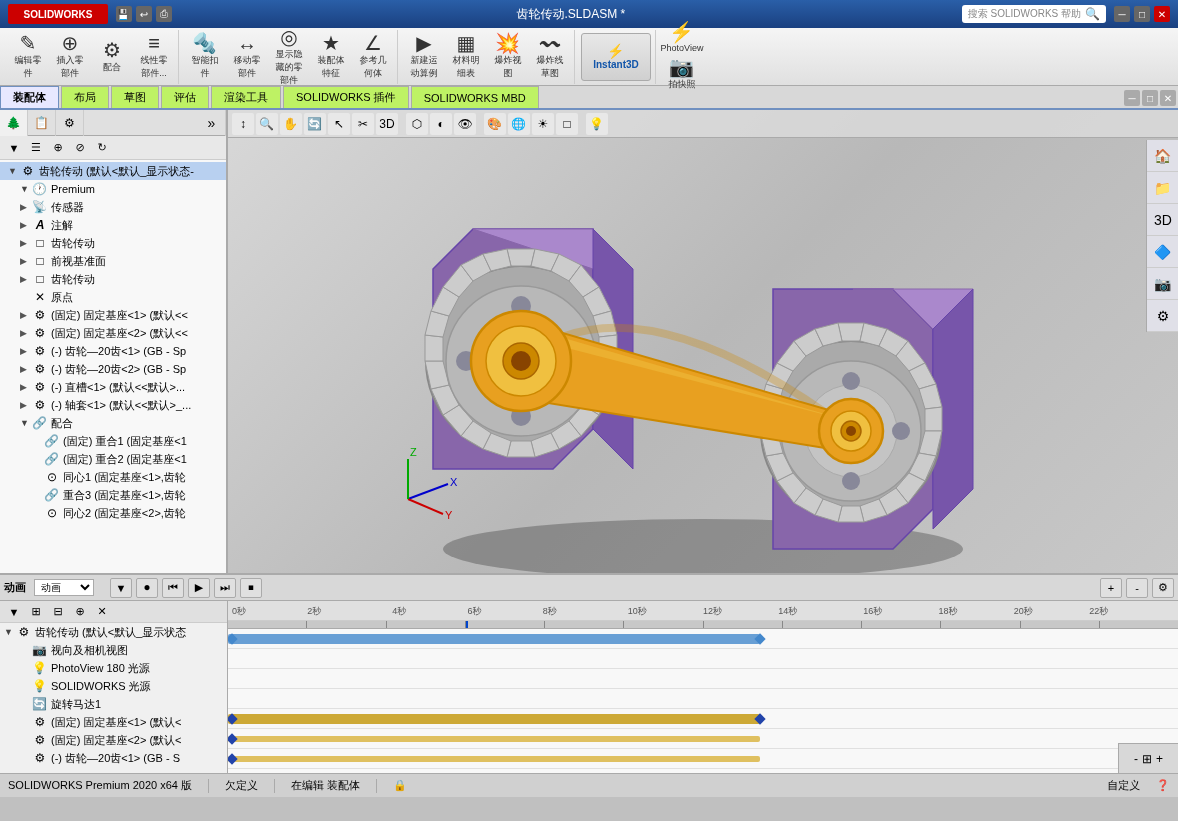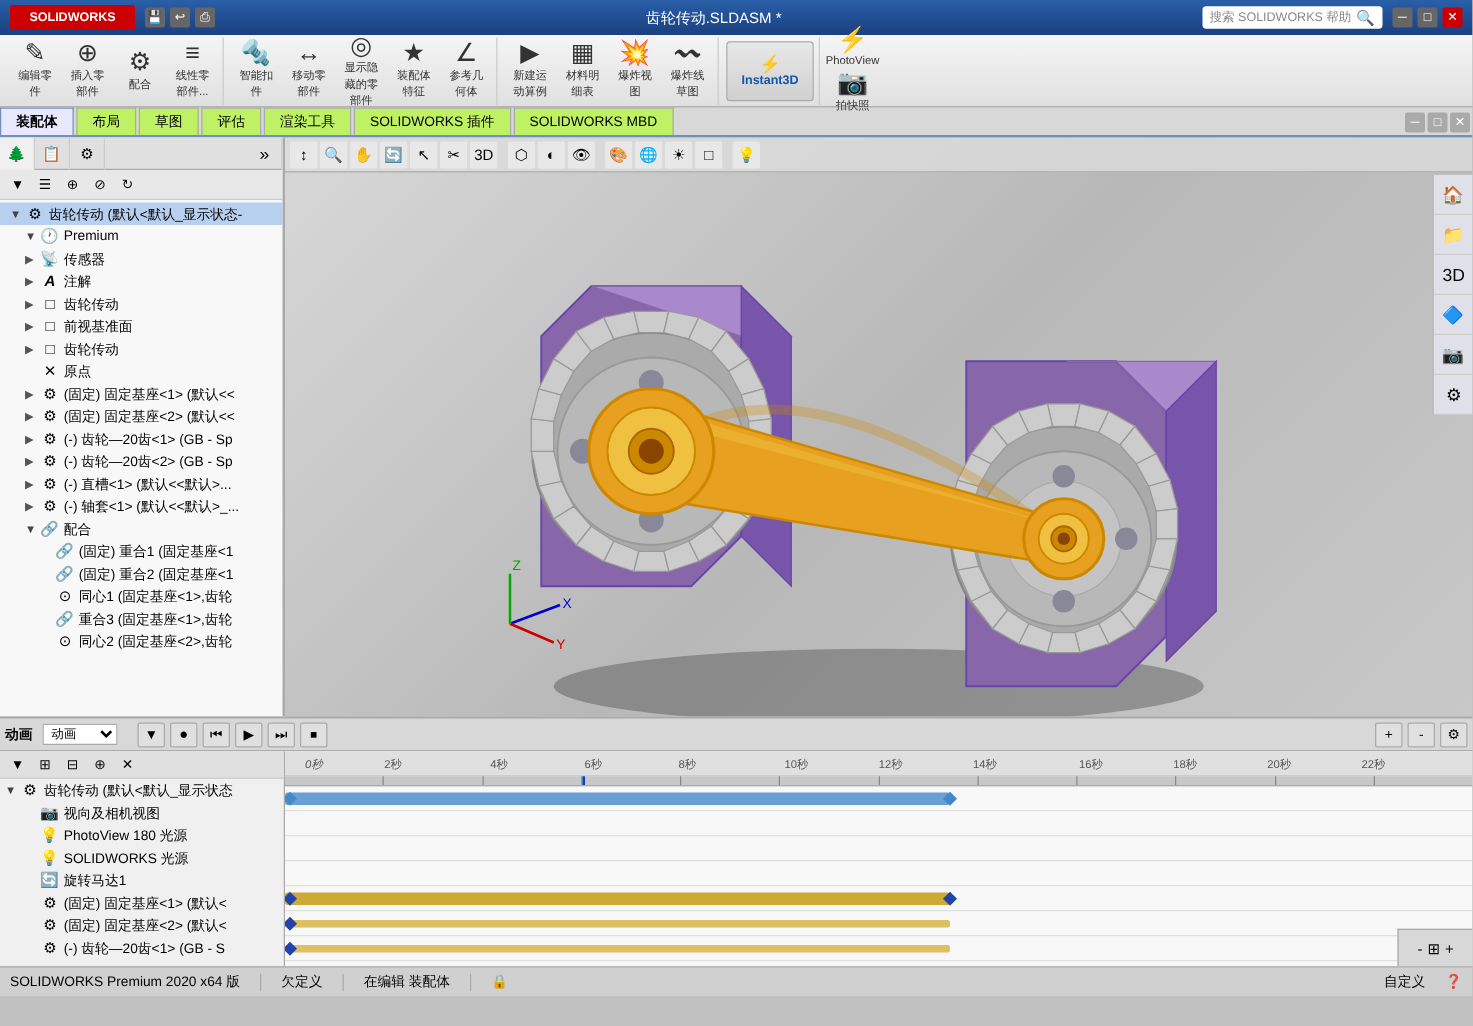--- a/index.html
+++ b/index.html
@@ -957,21 +957,21 @@
         <span class="tree-arrow">&nbsp;</span>
         <span class="tree-icon">⚙</span>
         <span class="tree-label">(-) 齿轮—20齿&lt;1&gt; (GB - S</span>
       </div>
     </div>
 
     <div id="anim-timeline">
 
       <div id="timeline-ruler">
         <div style="position:relative;width:100%;height:20px;">
-          <span class="ruler-mark" style="left:12px;font-style:italic;">0秒</span>
+          <span class="ruler-mark" style="left:0px;">0秒</span>
           <span class="ruler-mark" style="left:8%;">2秒</span>
           <span class="ruler-mark" style="left:17%;">4秒</span>
           <span class="ruler-mark" style="left:25%;">6秒</span>
           <span class="ruler-mark" style="left:33%;">8秒</span>
           <span class="ruler-mark" style="left:42%;">10秒</span>
           <span class="ruler-mark" style="left:50%;">12秒</span>
           <span class="ruler-mark" style="left:58%;">14秒</span>
           <span class="ruler-mark" style="left:67%;">16秒</span>
           <span class="ruler-mark" style="left:75%;">18秒</span>
           <span class="ruler-mark" style="left:83%;">20秒</span>

